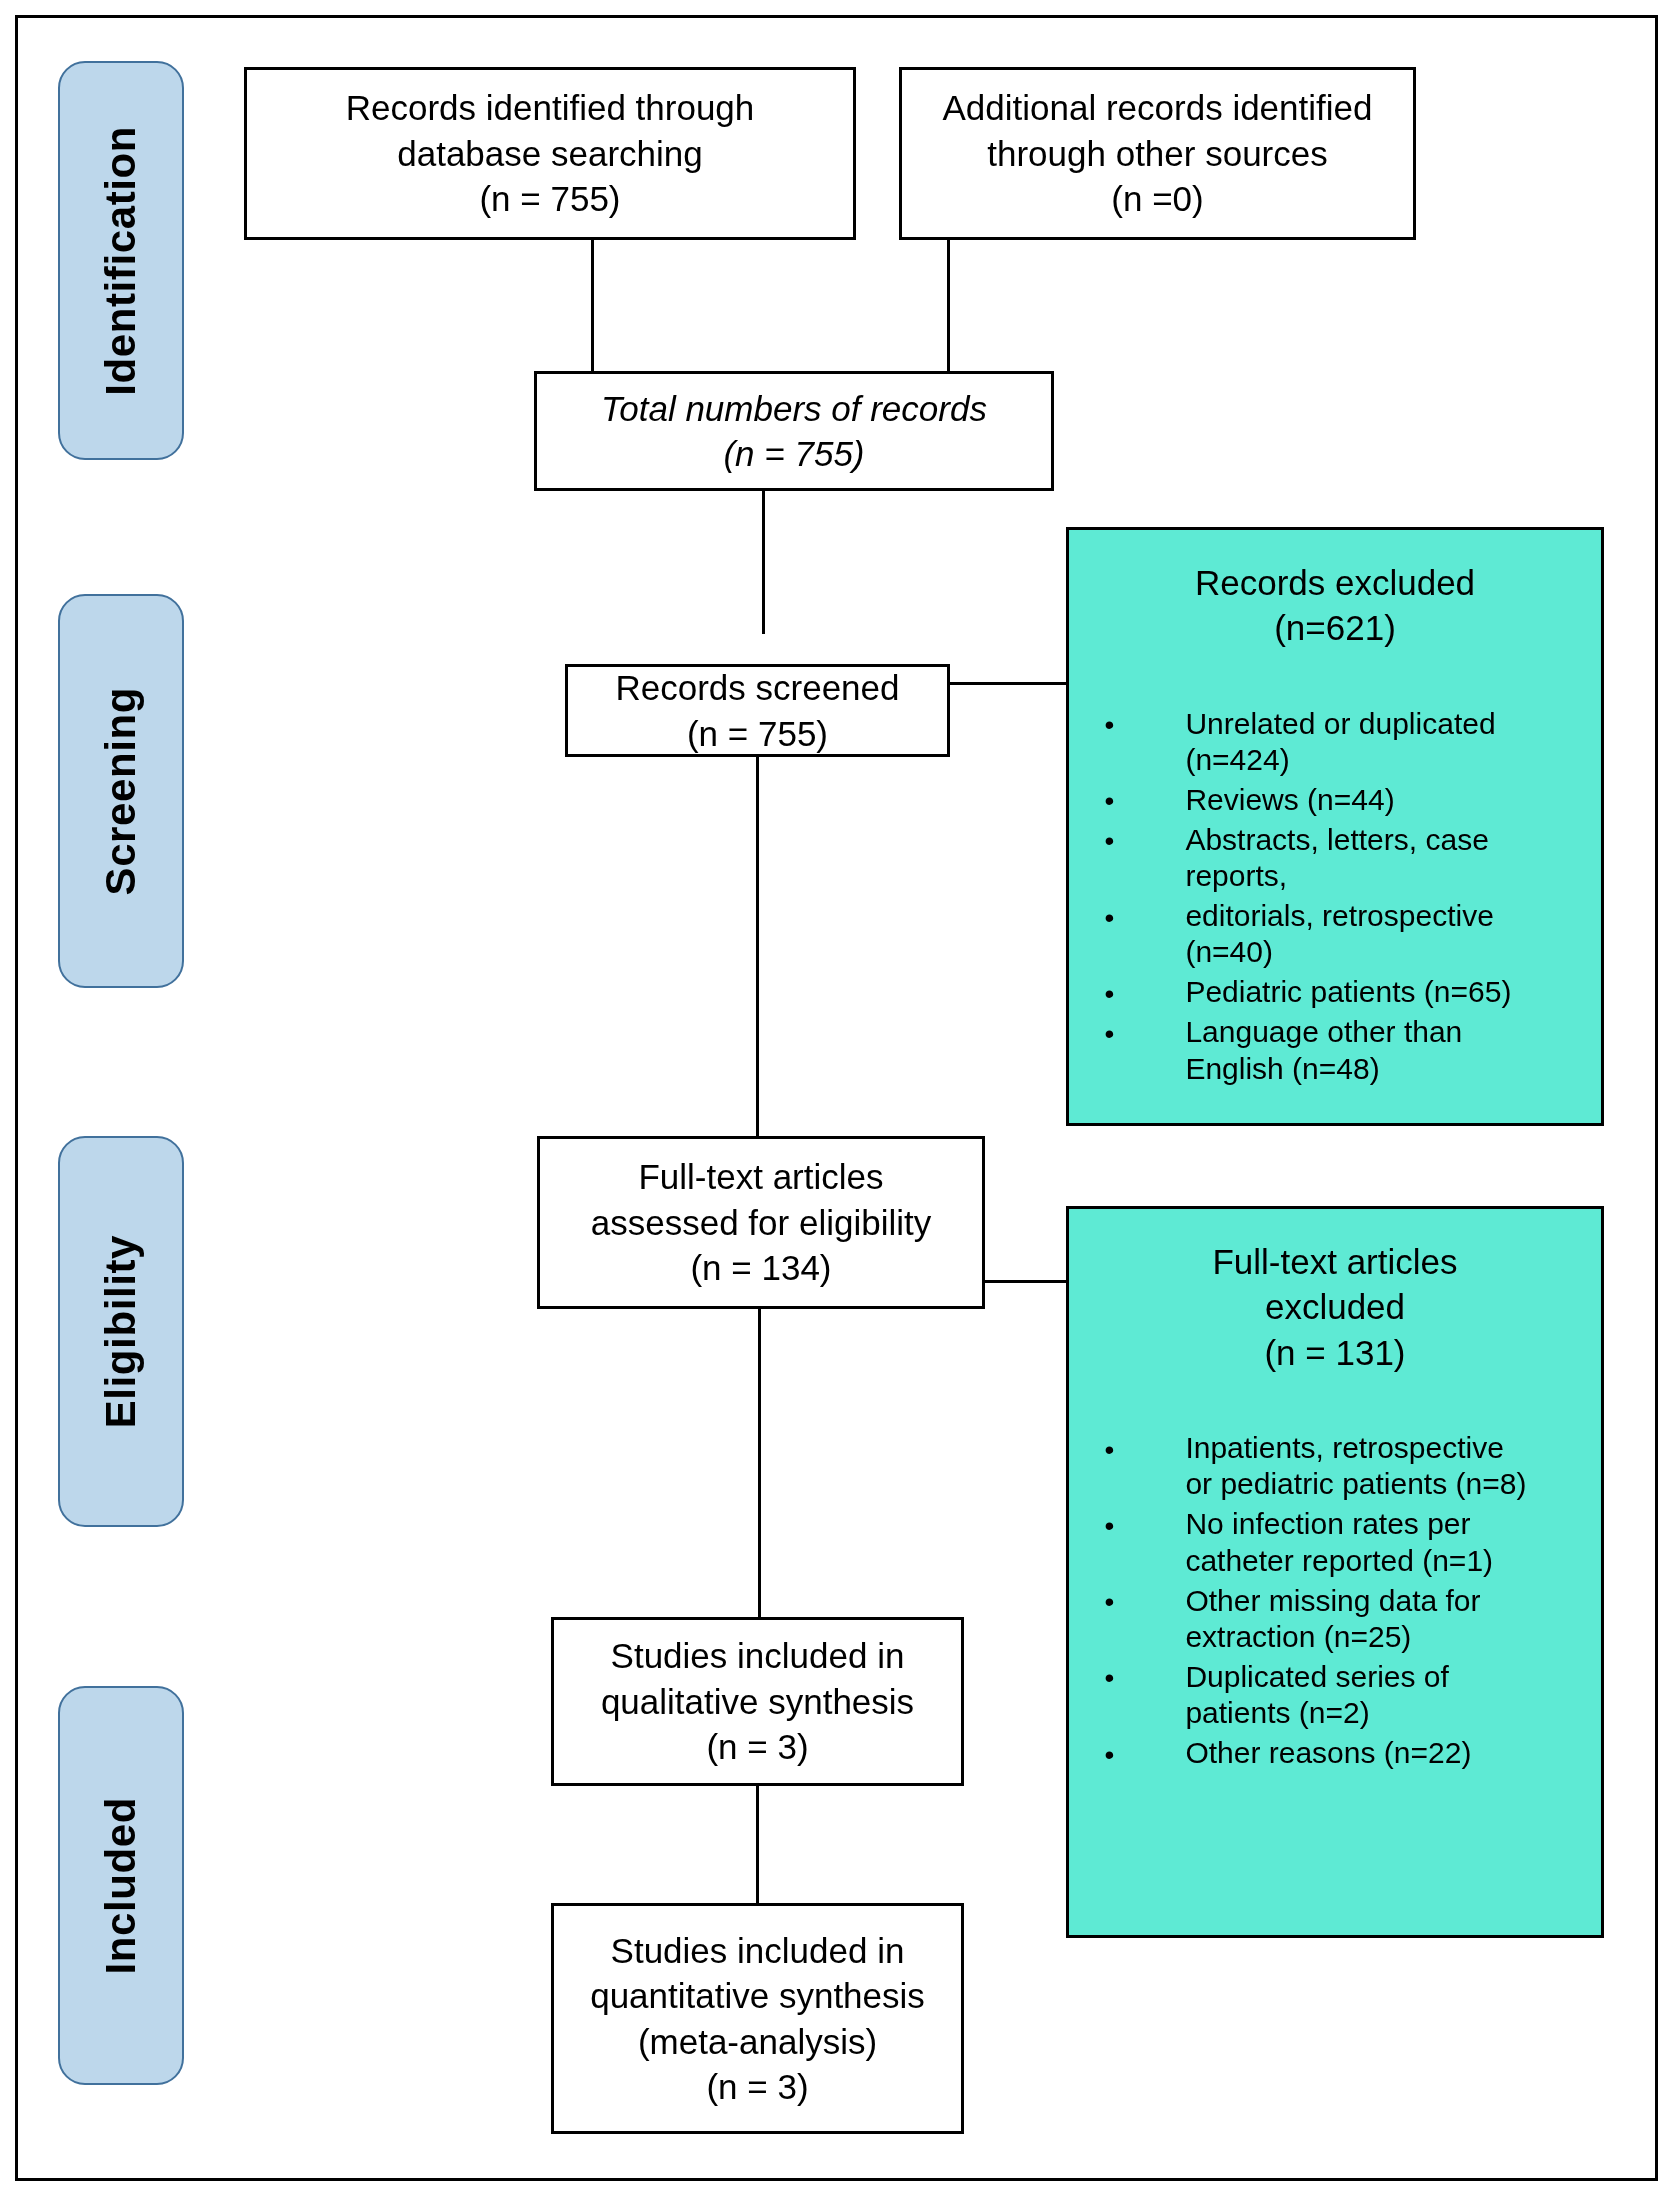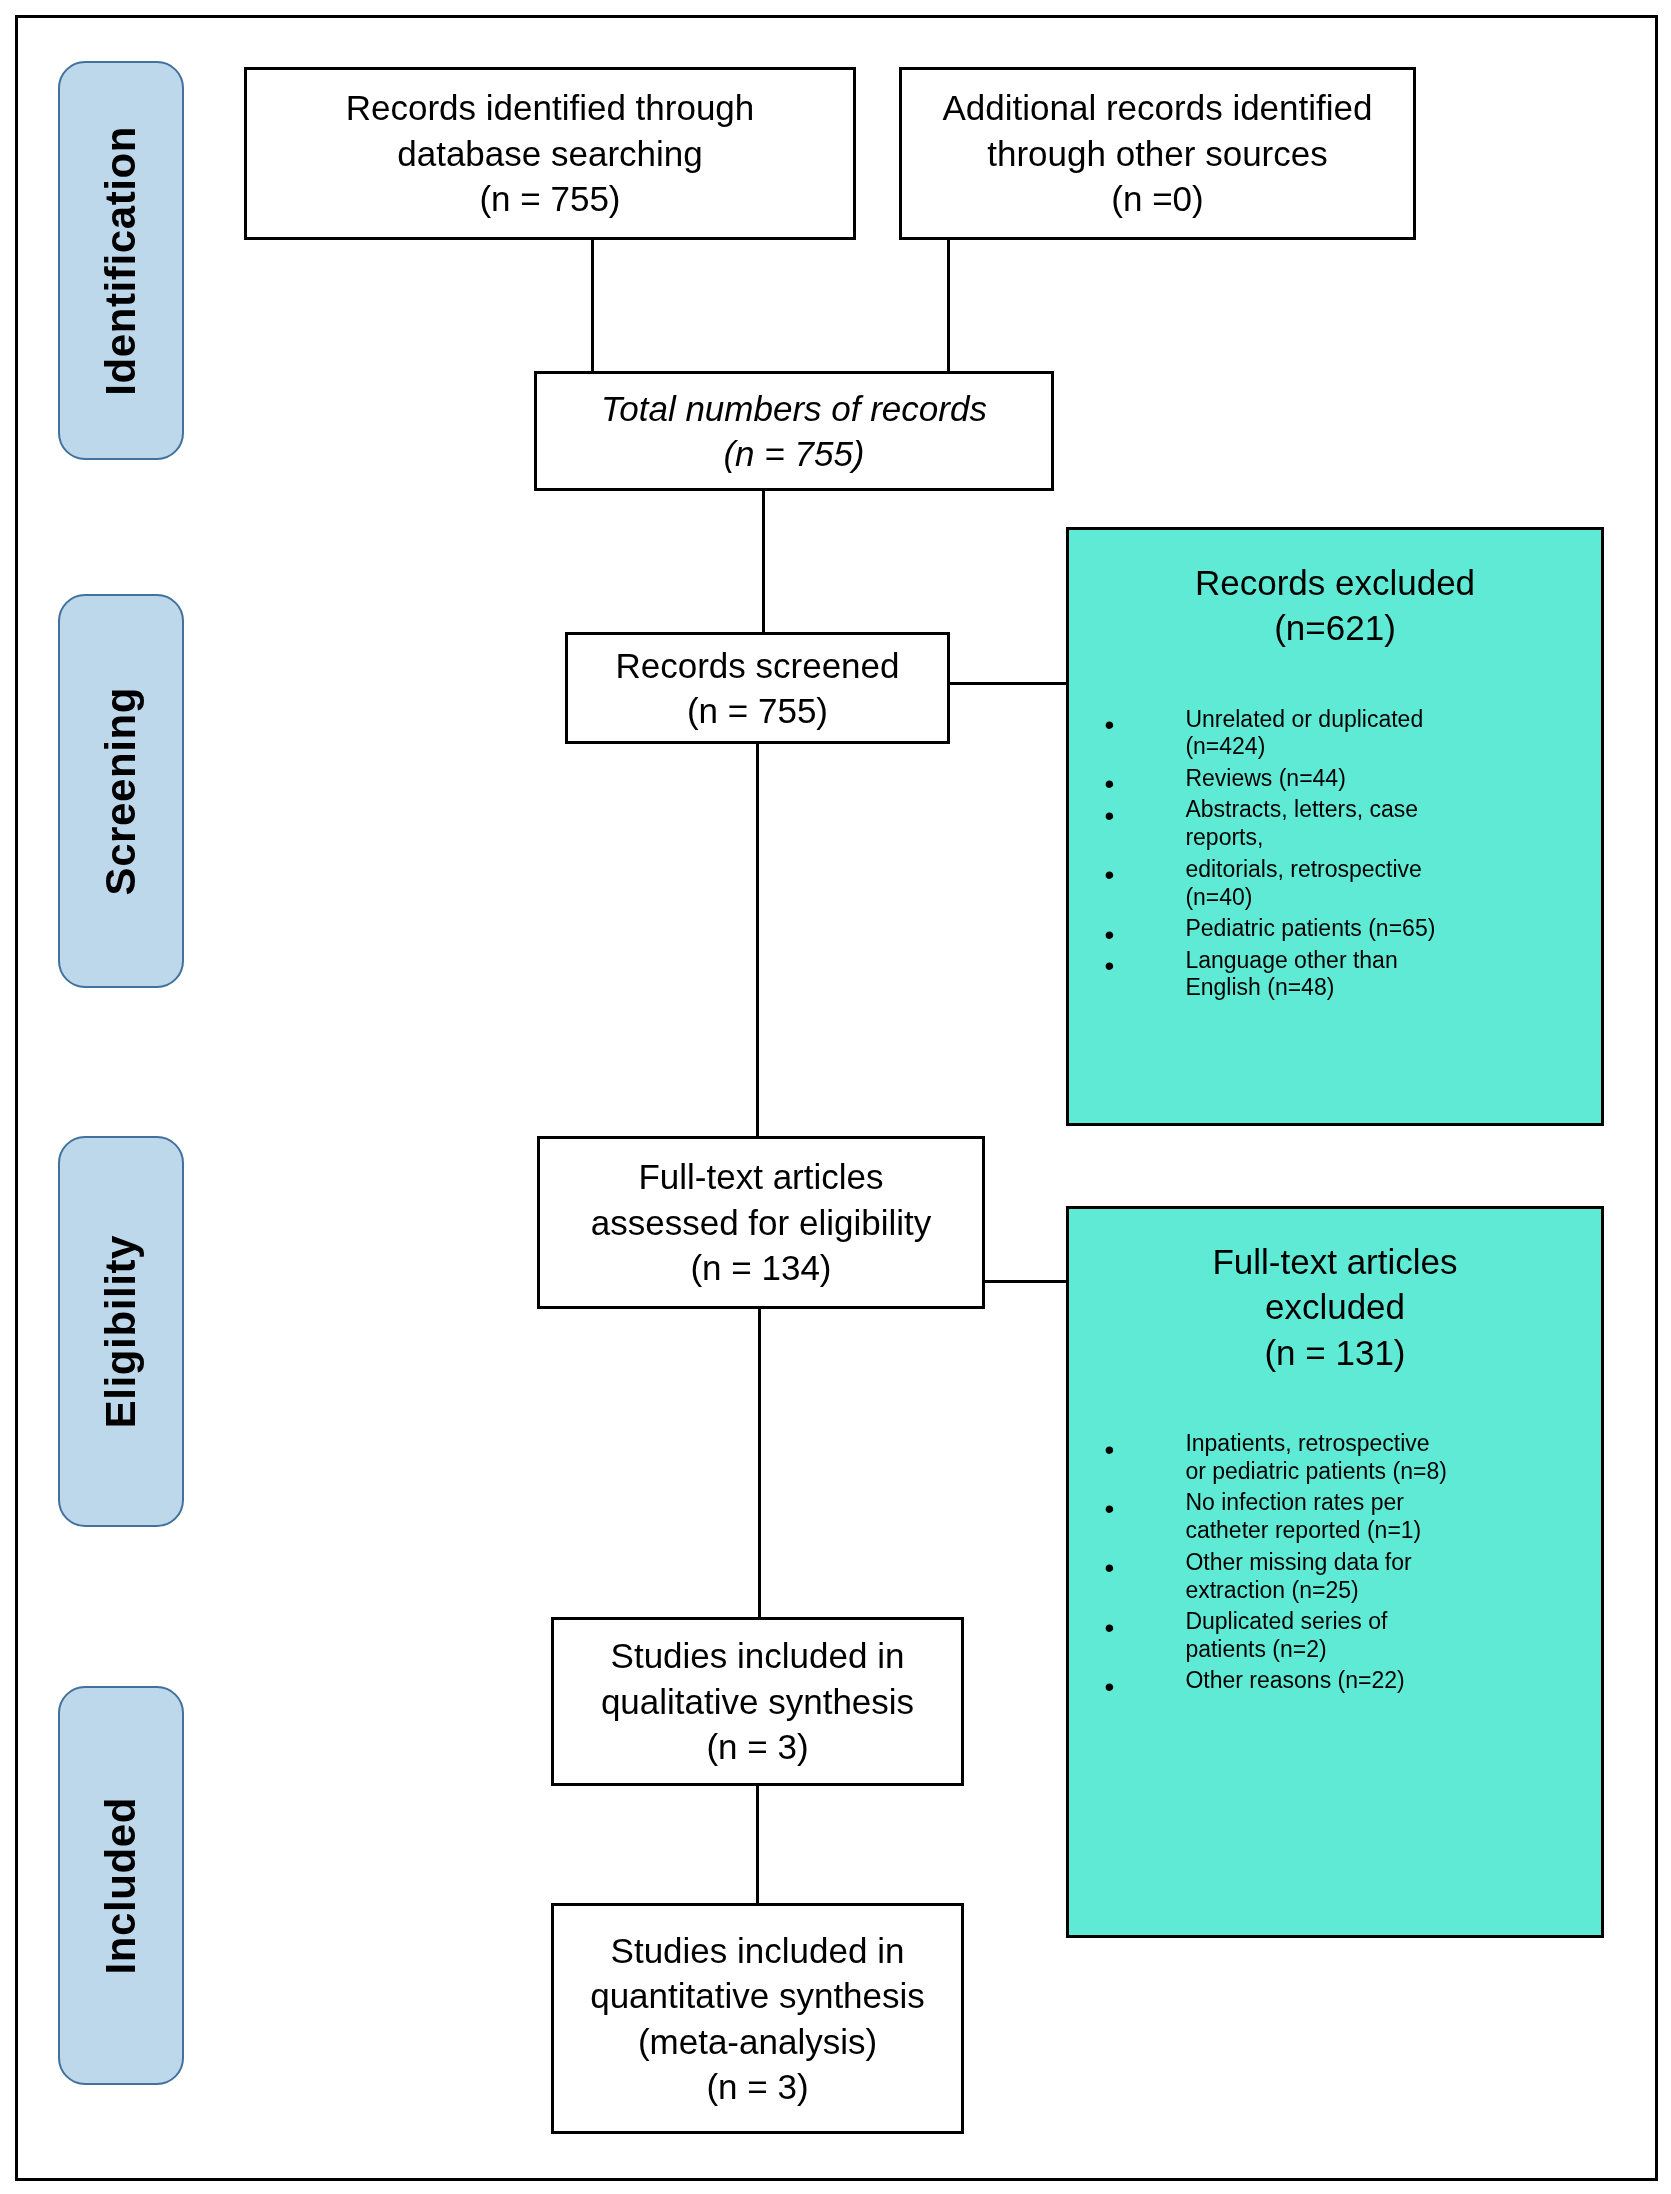--- a/index.html
+++ b/index.html
@@ -60,21 +60,21 @@
     text-align: center;
   }
   .fbox .box-text {
     font-size: 35px;
     line-height: 1.3;
     white-space: pre-line;
   }
   .box-records-identified    { left: 244px;  top: 67px;  width: 612px; height: 173px; }
   .box-additional-records    { left: 899px; top: 67px;  width: 517px; height: 173px; }
   .box-total-records         { left: 534px;  top: 371px;  width: 520px; height: 120px; font-style: italic; }
-  .box-records-screened      { left: 565px;  top: 632px; width: 385px; height: 112px; }
+  .box-records-screened      { left: 565px;  top: 664px; width: 385px; height: 93px; }
   .box-full-text-assessed    { left: 537px;  top: 1136px; width: 448px; height: 173px; }
   .box-qualitative-synthesis { left: 551px;  top: 1617px; width: 413px; height: 169px; }
   .box-quantitative-synthesis{ left: 551px;  top: 1903px; width: 413px; height: 231px; }
 
   
   .excl-box {
     position: absolute;
     background: #5eead4;
     border: 3.7px solid #000000;
     box-sizing: border-box;
@@ -90,21 +90,21 @@
     white-space: pre-line;
   }
   .excl-list {
     margin: 55px 24.6px 0 18.4px;
     padding: 0;
     list-style: none;
   }
   .excl-list li {
     position: relative;
     padding-left: 98px;
-    font-size: 23px;
+    font-size: 30px;
     line-height: 1.21;
     white-space: pre-line;
     margin-bottom: 3.7px;
   }
   .excl-list li::before {
     content: "\2022";
     position: absolute;
     left: 17px;
     top: 2.5px;
     font-size: 28px;

